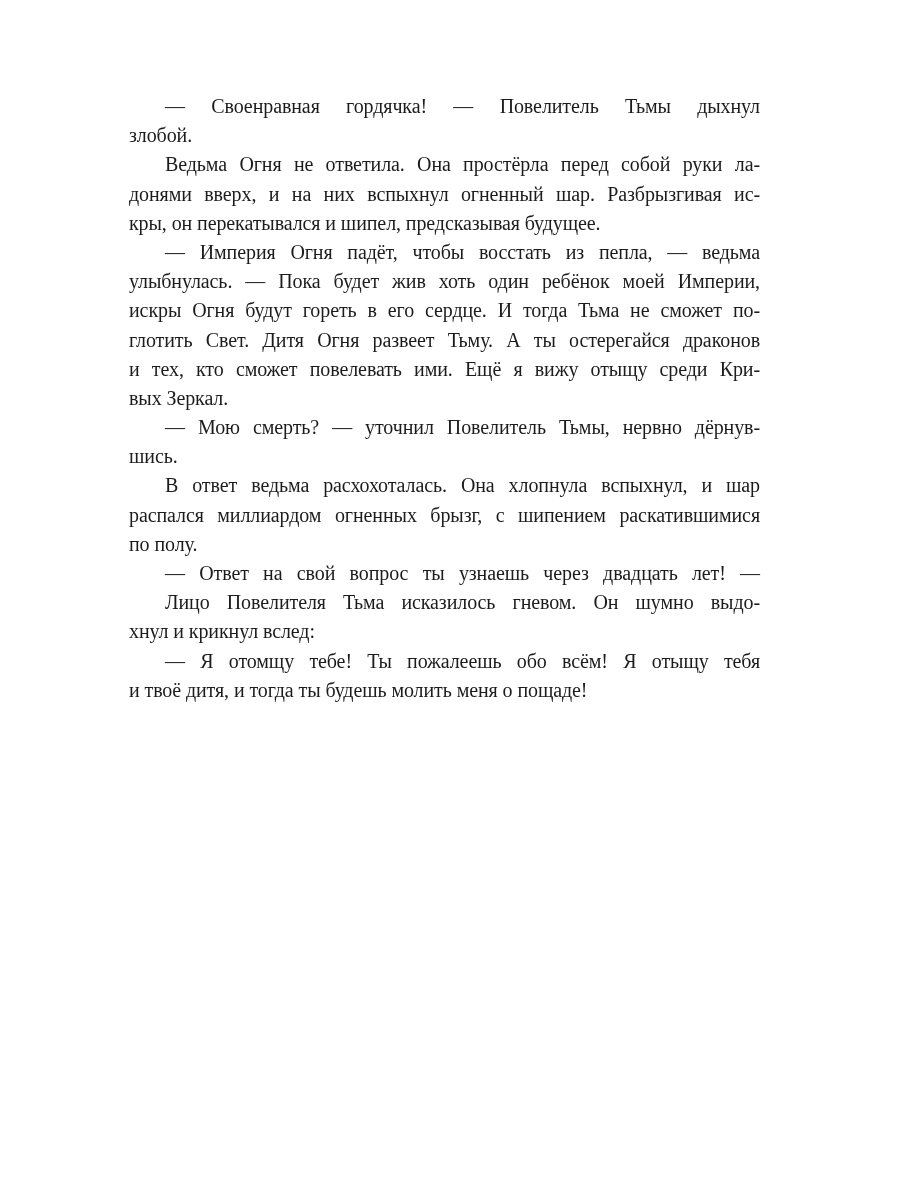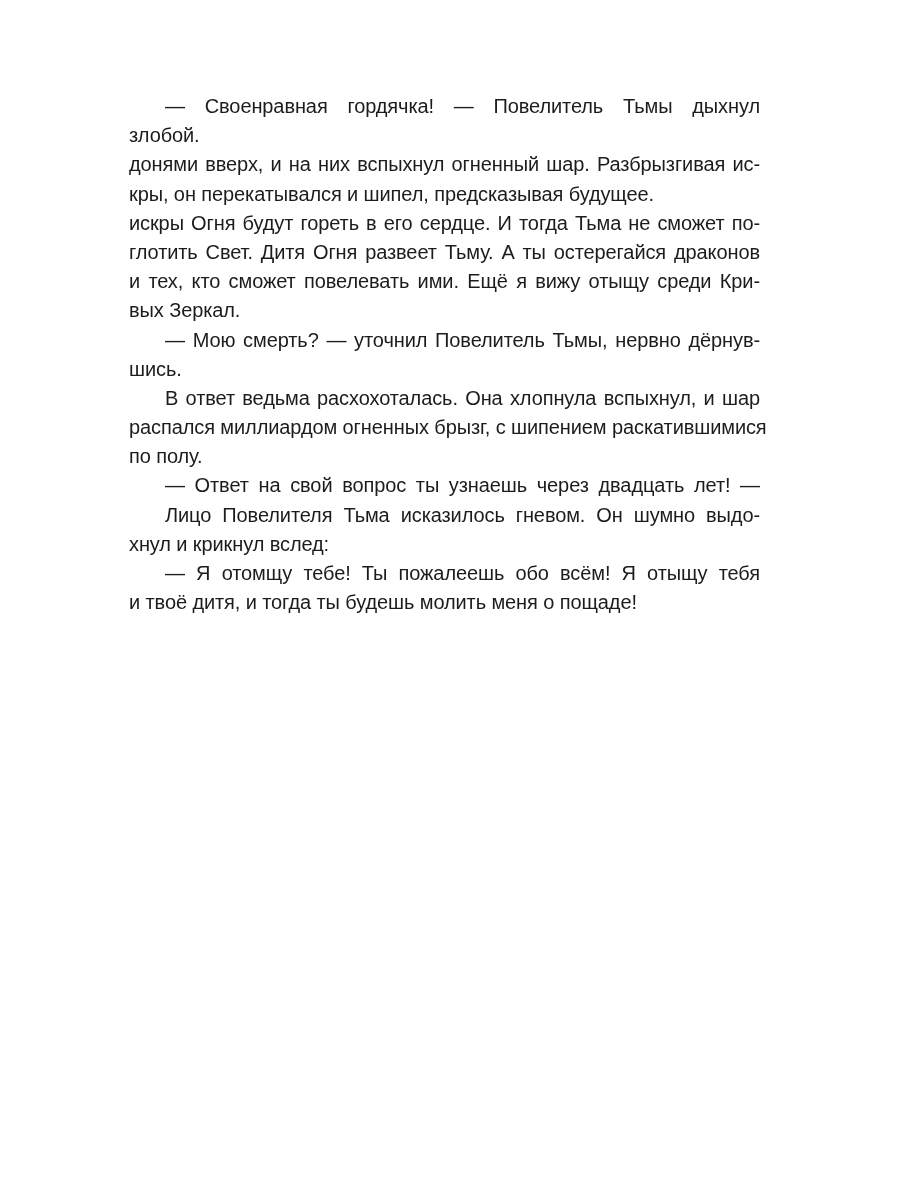--- a/index.html
+++ b/index.html
@@ -2,21 +2,21 @@
 <html><head>
   <meta charset="utf-8">
   <style>
     html, body { margin: 0; padding: 0; background: #ffffff; }
     body { width: 900px; height: 1200px; position: relative; overflow: hidden; }
     .page {
       position: absolute;
       left: 129px;
       top: 92px;
       width: 631px;
-      font-family: Liberation Sans, sans-serif;
+      font-family: Liberation Serif, serif;
       font-size: 20px;
       color: #1c1c1c;
       line-height: 29.2px;
     }
     .line {
       display: block;
       height: 29.2px;
       white-space: nowrap;
       text-align: justify;
       text-align-last: justify;
@@ -27,24 +27,27 @@
   </style>
 </head>
 <body>
 
 <div class="page">
   <div>
     <span class="line indent">— Своенравная гордячка! — Повелитель Тьмы дыхнул</span>
     <span class="line last">злобой.</span>
   </div>
   <div>
+    <span class="line indent">Ведьма Огня не ответила. Она простёрла перед собой руки ла-</span>
     <span class="line">донями вверх, и на них вспыхнул огненный шар. Разбрызгивая ис-</span>
     <span class="line last">кры, он перекатывался и шипел, предсказывая будущее.</span>
   </div>
   <div>
+    <span class="line indent">— Империя Огня падёт, чтобы восстать из пепла, — ведьма</span>
+    <span class="line">улыбнулась. — Пока будет жив хоть один ребёнок моей Империи,</span>
     <span class="line">искры Огня будут гореть в его сердце. И тогда Тьма не сможет по-</span>
     <span class="line">глотить Свет. Дитя Огня развеет Тьму. А ты остерегайся драконов</span>
     <span class="line">и тех, кто сможет повелевать ими. Ещё я вижу отыщу среди Кри-</span>
     <span class="line last">вых Зеркал.</span>
   </div>
   <div>
     <span class="line indent">— Мою смерть? — уточнил Повелитель Тьмы, нервно дёрнув-</span>
     <span class="line last">шись.</span>
   </div>
   <div>

